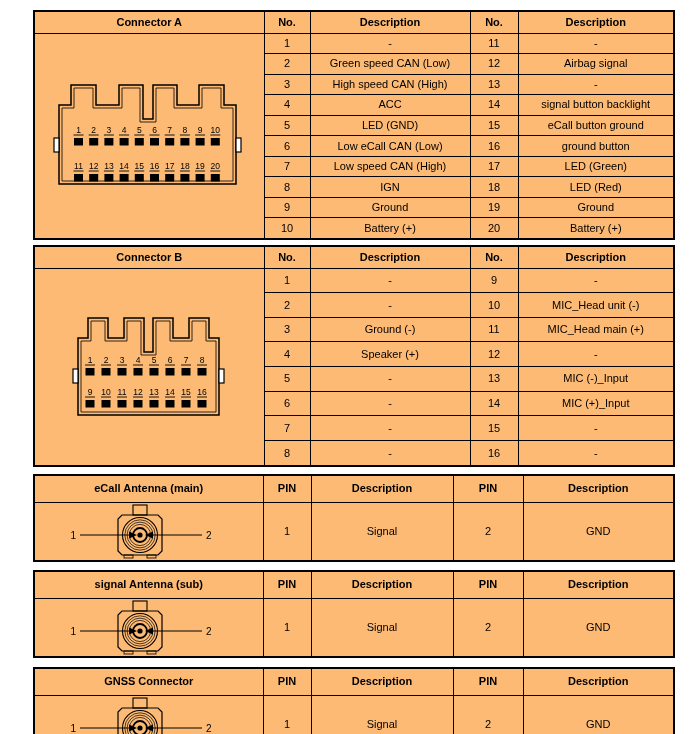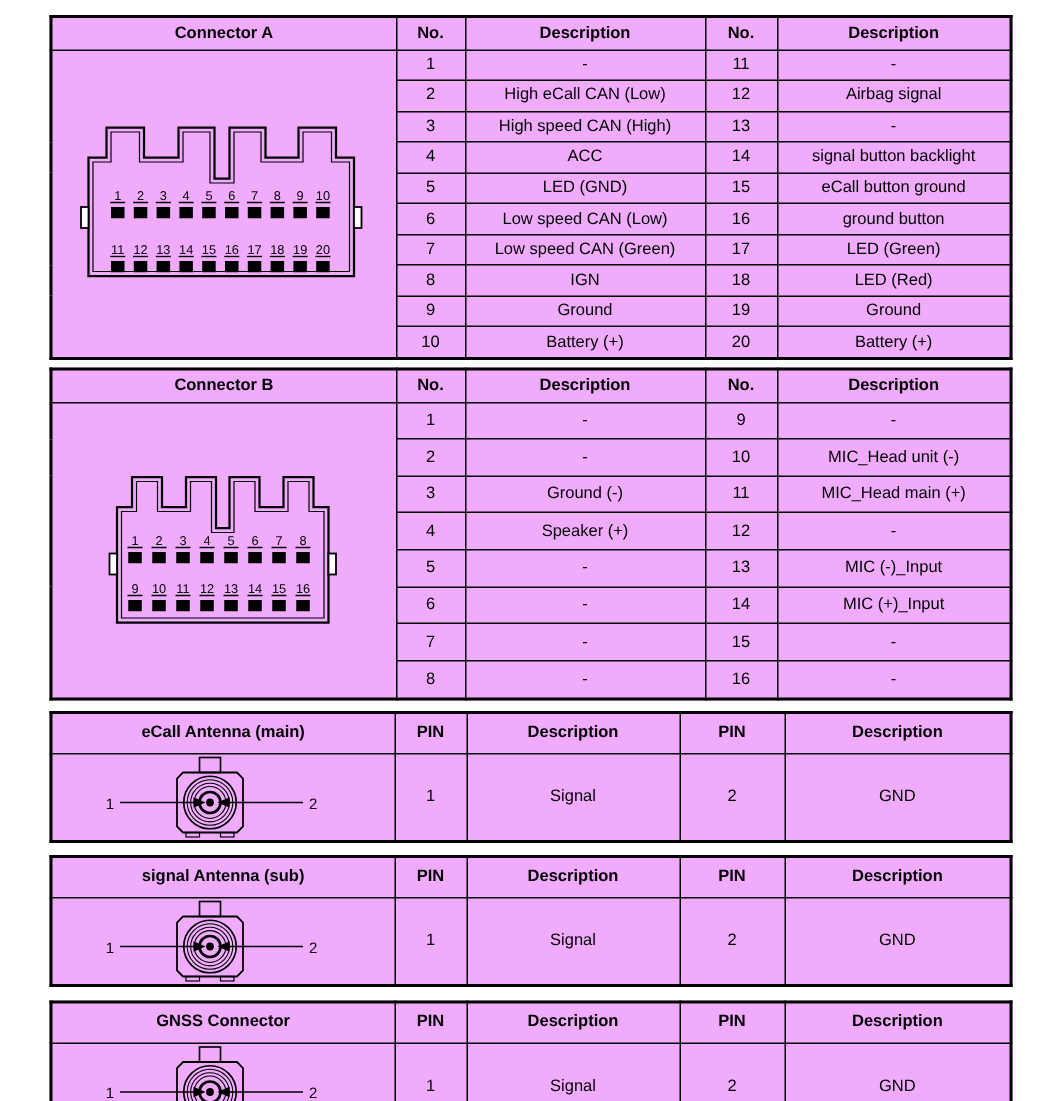--- a/index.html
+++ b/index.html
@@ -7,21 +7,21 @@
   body {
     width:700px; height:734px;
     font-family:"Liberation Sans", sans-serif;
     color:#000;
   }
   .page { width:700px; height:734px; padding:10px 0 0 33px; overflow:hidden; }
 
   table.pin-table {
     border-collapse:collapse; table-layout:fixed;
     width:640px; border:2px solid #000;
-    background:#f0abfc;
+    background:#fdba74;
   }
   .pin-table th, .pin-table td {
     border:1px solid #000;
     text-align:center; vertical-align:middle;
     padding:0 2px; overflow:hidden;
     font-size:11px; line-height:1.15;
   }
   .pin-table th { font-weight:bold; }
   .diagram-cell { padding:0 !important; }
 
@@ -144,21 +144,21 @@
               </g>
           </svg>
         </td>
         <td>1</td>
         <td>-</td>
         <td>11</td>
         <td>-</td>
       </tr>
     <tr>
           <td>2</td>
-          <td>High eCall CAN (Low)</td>
+          <td>Green speed CAN (Low)</td>
           <td>12</td>
           <td>Airbag signal</td>
         </tr>
         <tr>
           <td>3</td>
           <td>High speed CAN (High)</td>
           <td>13</td>
           <td>-</td>
         </tr>
         <tr>
@@ -168,27 +168,27 @@
           <td>signal button backlight</td>
         </tr>
         <tr>
           <td>5</td>
           <td>LED (GND)</td>
           <td>15</td>
           <td>eCall button ground</td>
         </tr>
         <tr>
           <td>6</td>
-          <td>Low speed CAN (Low)</td>
+          <td>Low eCall CAN (Low)</td>
           <td>16</td>
           <td>ground button</td>
         </tr>
         <tr>
           <td>7</td>
-          <td>Low speed CAN (Green)</td>
+          <td>Low speed CAN (High)</td>
           <td>17</td>
           <td>LED (Green)</td>
         </tr>
         <tr>
           <td>8</td>
           <td>IGN</td>
           <td>18</td>
           <td>LED (Red)</td>
         </tr>
         <tr>

